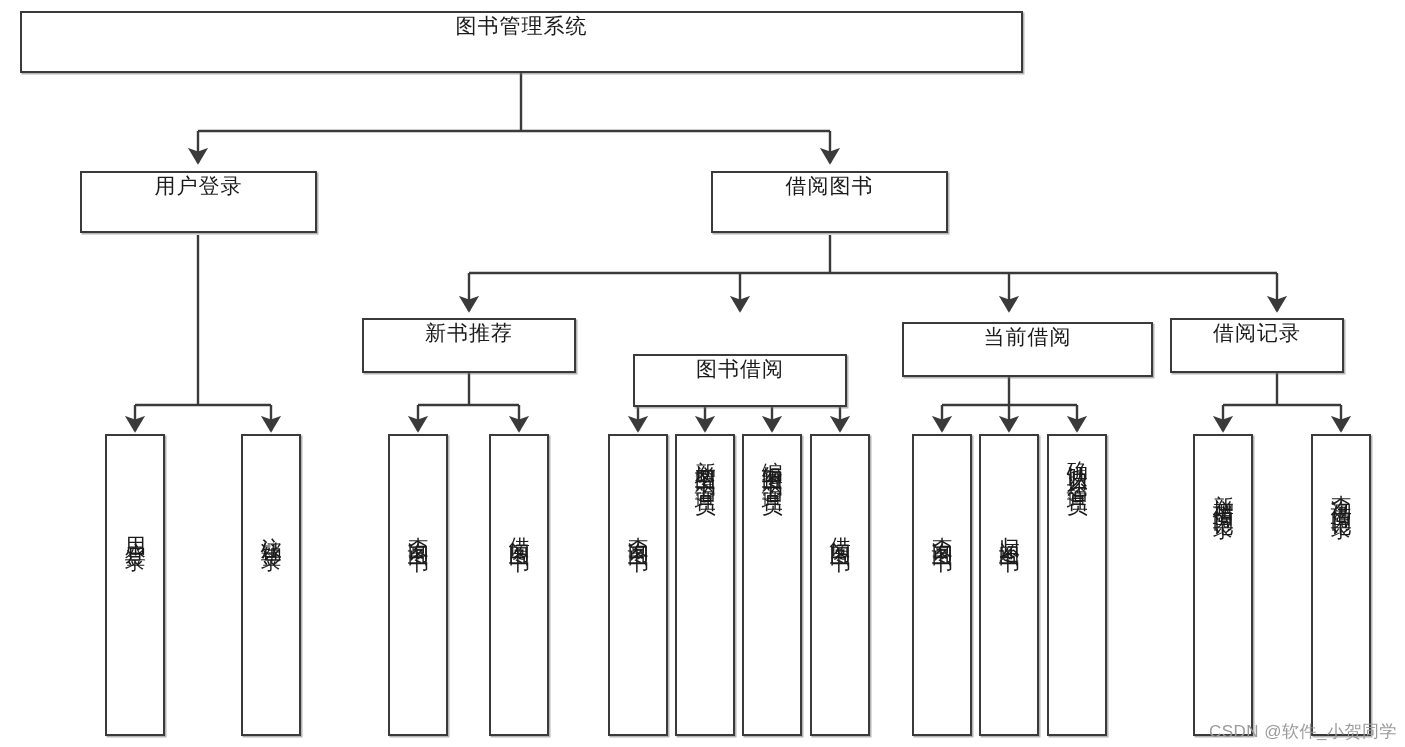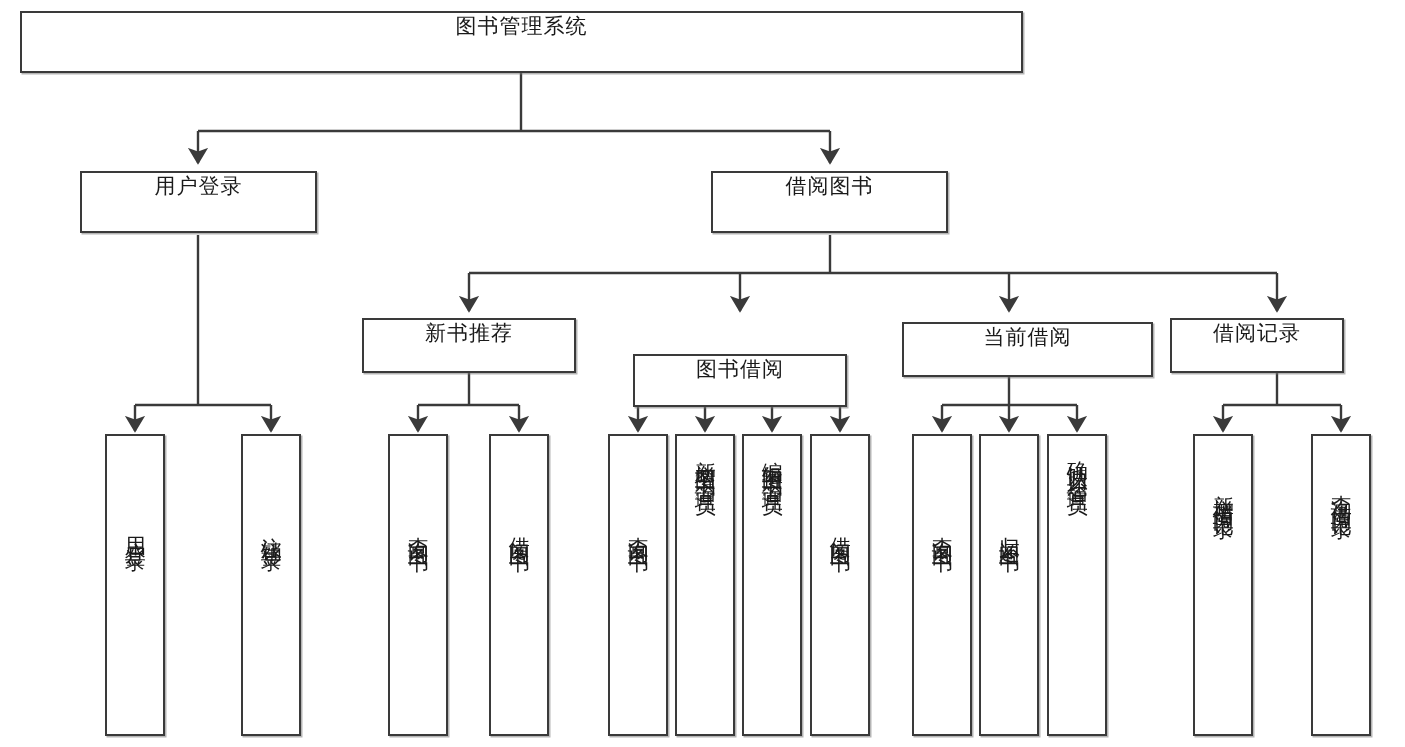--- a/index.html
+++ b/index.html
@@ -199,14 +199,15 @@
   </div>
 
   <div class="node-box vertical" style="left:1193px; top:434px; width:60px; height:302px; padding-top:42px;">
     <span class="node-label">新增借阅记录</span>
   </div>
 
   <div class="node-box vertical" style="left:1311px; top:434px; width:60px; height:302px; padding-top:42px;">
     <span class="node-label">查询借阅记录</span>
   </div>
 
+  <div class="watermark">CSDN @软件_小贺同学</div>
 
 </div>
 
 </body></html>

